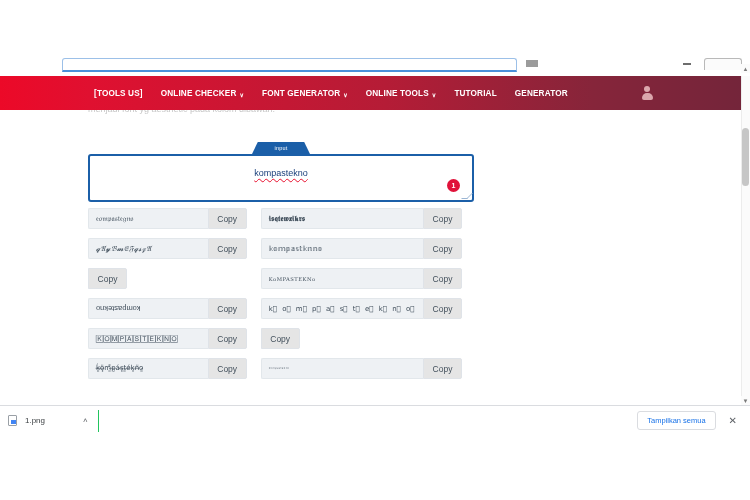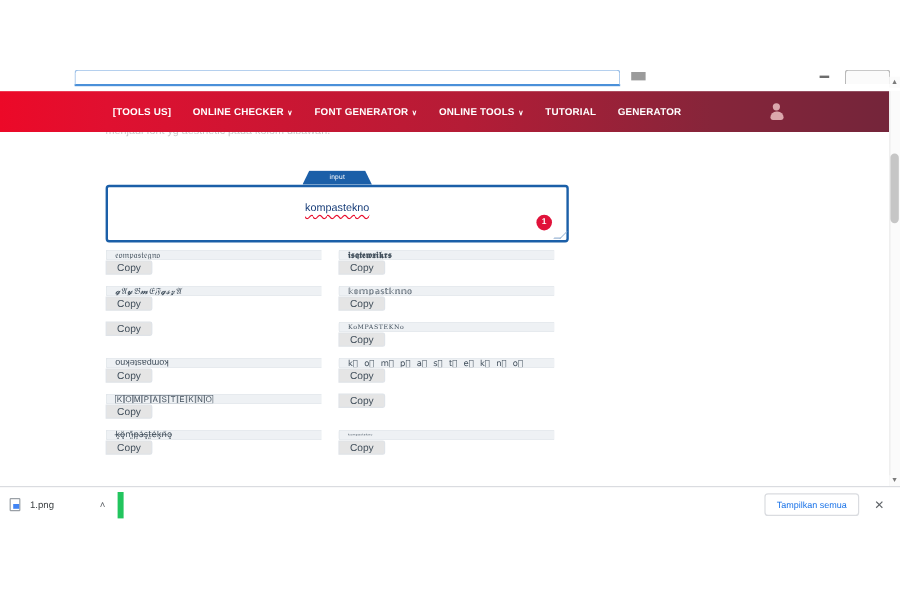--- a/index.html
+++ b/index.html
@@ -137,21 +137,21 @@
   
   .results {
     position: absolute; left: 88px; top: 98px;
     width: 374px;
     display: grid;
     grid-template-columns: 1fr 1fr;
     column-gap: 14px;
     row-gap: 9px;
   }
   .result-row {
-    display: flex; height: 21px; flex-direction: column;
+    display: flex; height: 21px;
   }
   .result-field {
     flex: 1;
     background: #eef1f4;
     border: 1px solid #e2e7eb;
     border-right: none;
     border-radius: 2px 0 0 2px;
     display: flex; align-items: center;
     padding: 0 7px;
     overflow: hidden;
@@ -207,21 +207,21 @@
   .download-bar {
     position: absolute; left: 0; top: 405px; width: 750px; height: 30px;
     background: #ffffff;
     border-top: 1px solid #dadce0;
     display: flex; align-items: center;
   }
   .dl-item {
     display: flex; align-items: center;
     height: 22px; margin-left: 8px;
     padding-right: 10px;
-    border-right: 5px solid #22c55e;
+    border-right: 1px solid #22c55e;
     cursor: pointer;
   }
   .dl-file-icon {
     position: relative;
     width: 9px; height: 11px;
     background: #ffffff;
     border: 1px solid #9aa0a6;
     border-radius: 1px;
     margin-right: 8px;
   }

